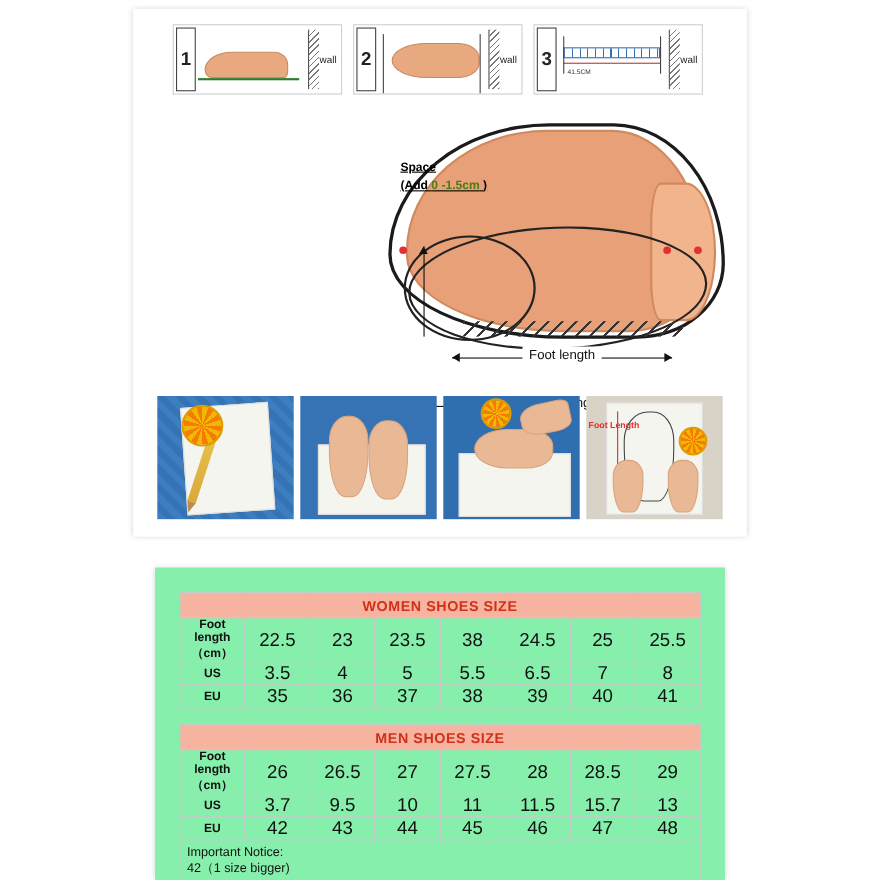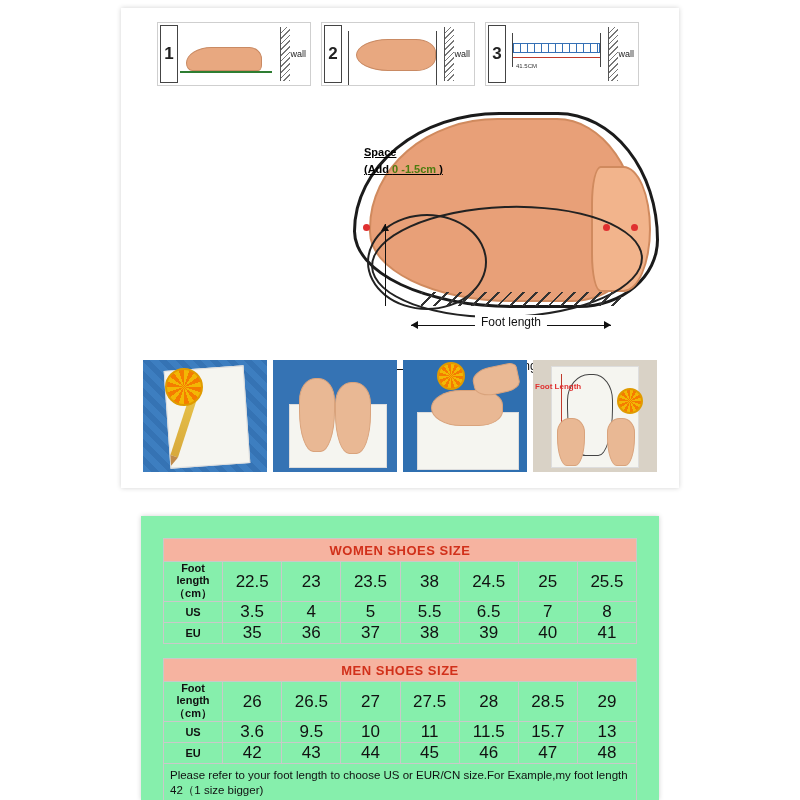--- a/index.html
+++ b/index.html
@@ -543,21 +543,21 @@
           <td>26</td>
           <td>26.5</td>
           <td>27</td>
           <td>27.5</td>
           <td>28</td>
           <td>28.5</td>
           <td>29</td>
         </tr>
         <tr>
           <td class="rowhead">US</td>
-          <td>3.6</td>
+          <td>3.7</td>
           <td>9.5</td>
           <td>10</td>
           <td>11</td>
           <td>11.5</td>
           <td>15.7</td>
           <td>13</td>
         </tr>
         <tr>
           <td class="rowhead">EU</td>
           <td>42</td>
@@ -565,20 +565,20 @@
           <td>44</td>
           <td>45</td>
           <td>46</td>
           <td>47</td>
           <td>48</td>
         </tr>
       </tbody>
         </table>
 
       <div class="notice">
-        <span class="hd">Please refer to your foot length to choose US or EUR/CN size.For Example,my foot length</span>
+        <span class="hd">Important Notice:</span>
         <span class="hd">42（1 size bigger)</span>
       </div>
 
     </div>
   </div>
 
 </div>
 
 </body></html>

